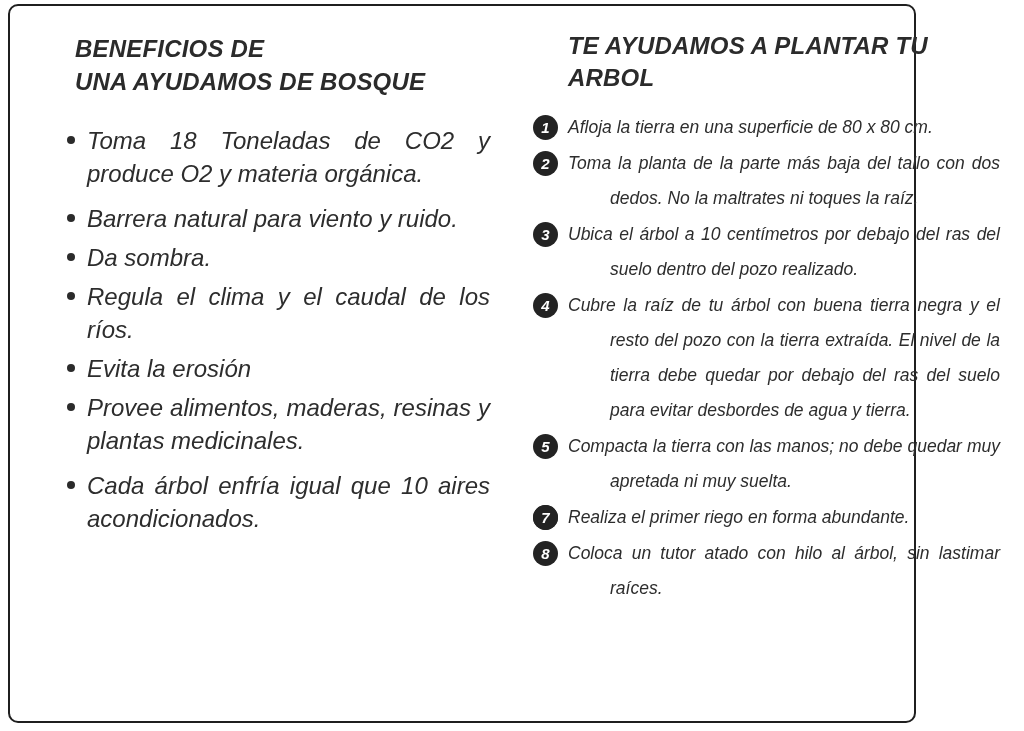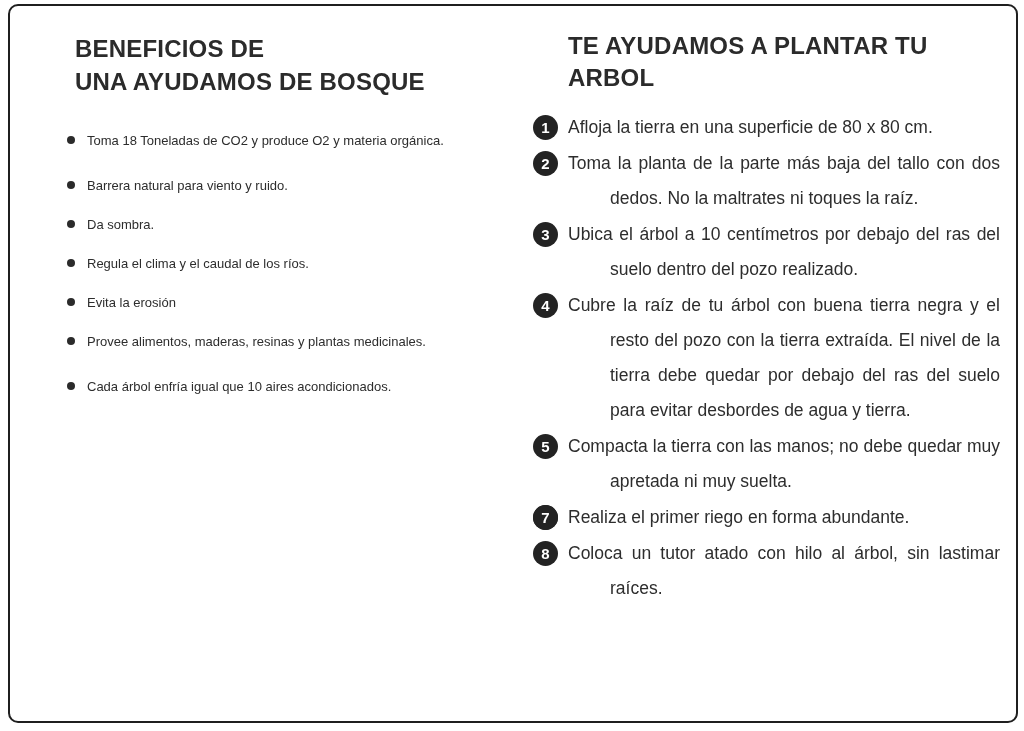--- a/index.html
+++ b/index.html
@@ -12,26 +12,27 @@
     height: 731px;
     position: relative;
     overflow: hidden;
     font-family: "Liberation Sans", sans-serif;
     color: #2d2d2d;
   }
   .sheet {
     position: absolute;
     left: 8px;
     top: 4px;
-    width: 1010px;
+    width: 908px;
     height: 719px;
     box-sizing: border-box;
     border: 2px solid #1f1f1f;
     border-radius: 10px;
     background: #ffffff;
+    font-style: italic;
   }
 
   
   .benefits-panel {
     position: absolute;
     left: 48px;
     top: 26px;
     width: 432px;
   }
   .benefits-title {
@@ -41,21 +42,21 @@
     line-height: 33px;
     letter-spacing: 0.2px;
     color: #2b2b2b;
   }
   .benefits-list {
     margin-top: 26px;
   }
   .benefit {
     position: relative;
     padding-left: 29px;
-    font-size: 13px;
+    font-size: 24px;
     line-height: 33px;
     text-align: justify;
     margin-bottom: 6px;
   }
   .benefit.gap-lg { margin-bottom: 12px; }
   .bullet-dot {
     position: absolute;
     left: 9px;
     top: 12px;
     width: 8px;

